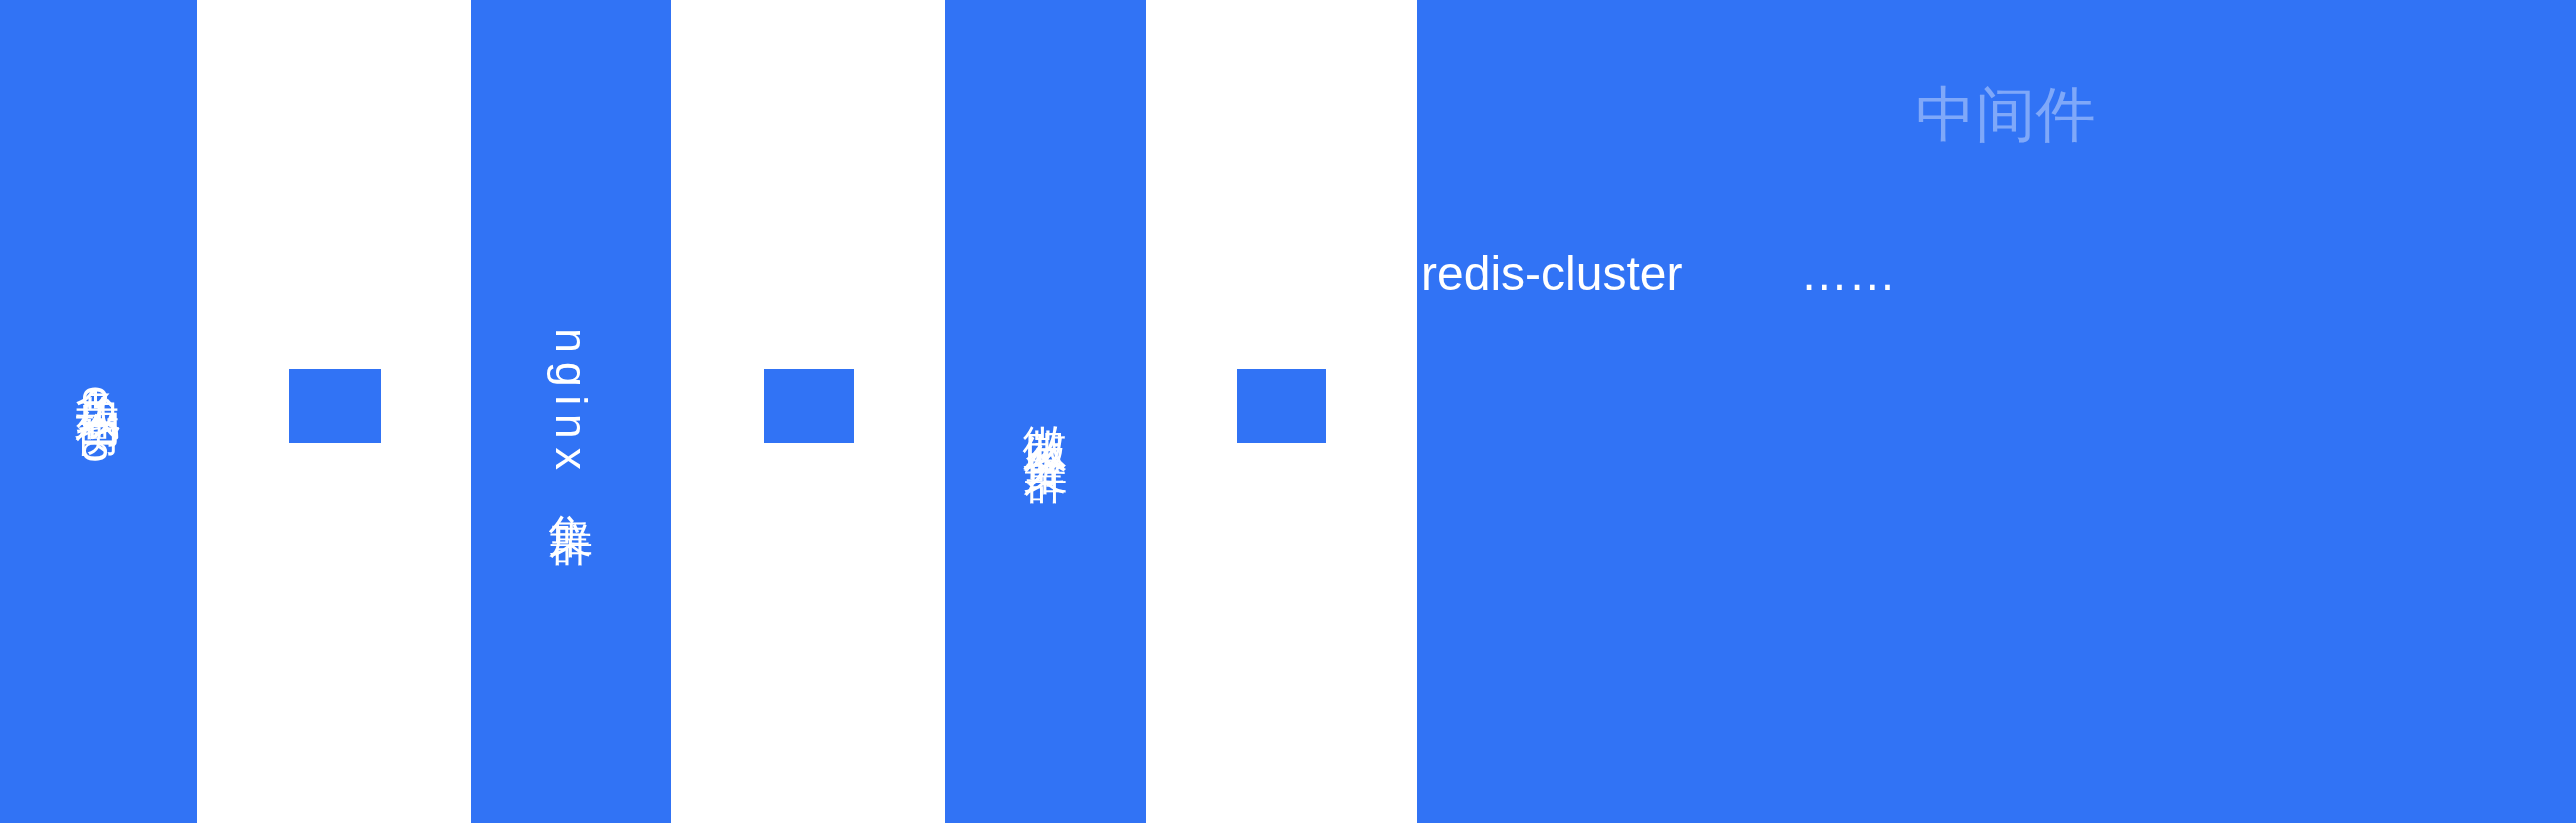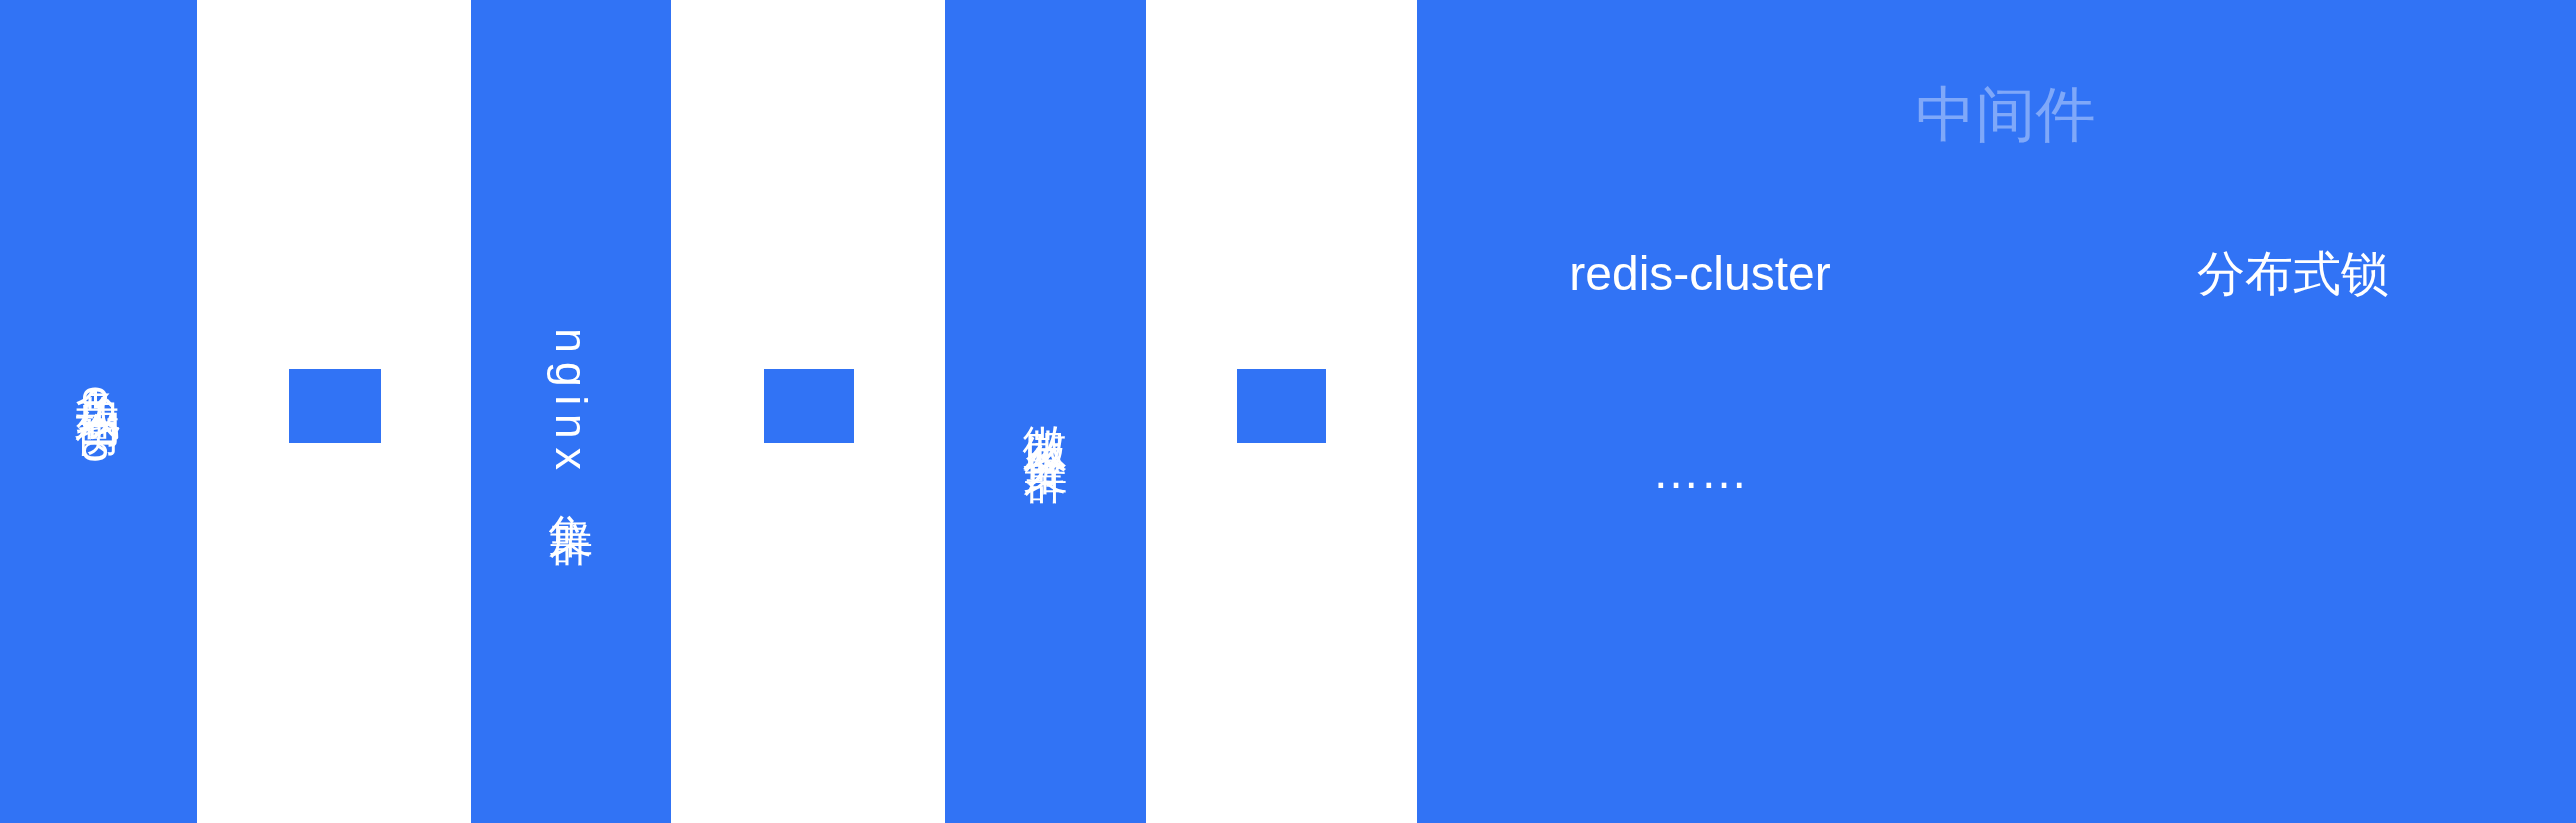--- a/index.html
+++ b/index.html
@@ -73,21 +73,21 @@
     line-height: 1.1;
     padding-left: 18px;
   }
   .panel-grid {
     position: absolute;
     top: 189px;
     bottom: 69px;
     left: 0;
     right: 0;
     display: grid;
-    grid-template-columns: 1fr 1fr;
+    grid-template-columns: 1fr 1fr 1fr 1fr;
     grid-template-rows: 1fr 1fr 1fr;
     gap: 27px;
   }
   .item {
     display: flex;
     align-items: center;
     justify-content: center;
     color: var(--text-color);
     font-size: 48px;
     line-height: 1.2;
@@ -116,19 +116,18 @@
 
   <div class="connector connector-3"></div>
 
   <div class="panel">
     <div class="panel-title">中间件</div>
 
     <div class="panel-grid">
       <span class="item">redis-cluster</span>
 
 
-      <span class="item">分布式锁</span>
       <span class="item">……</span>
     </div>
   </div>
 
 </div>
 
 
 </body></html>

